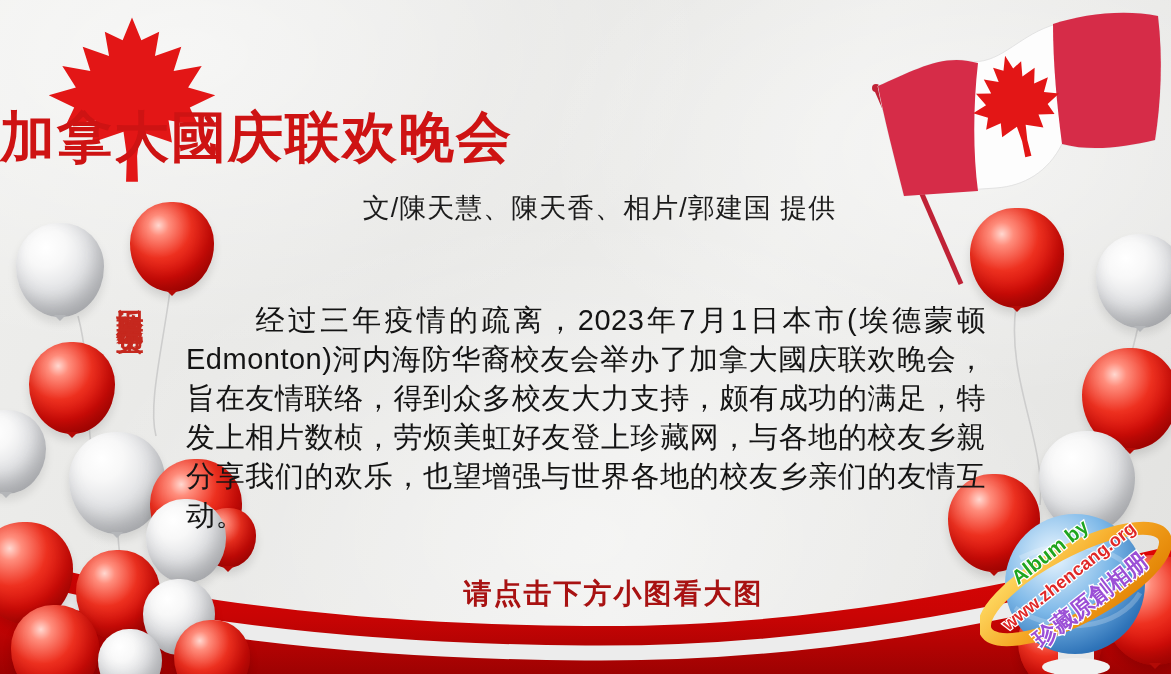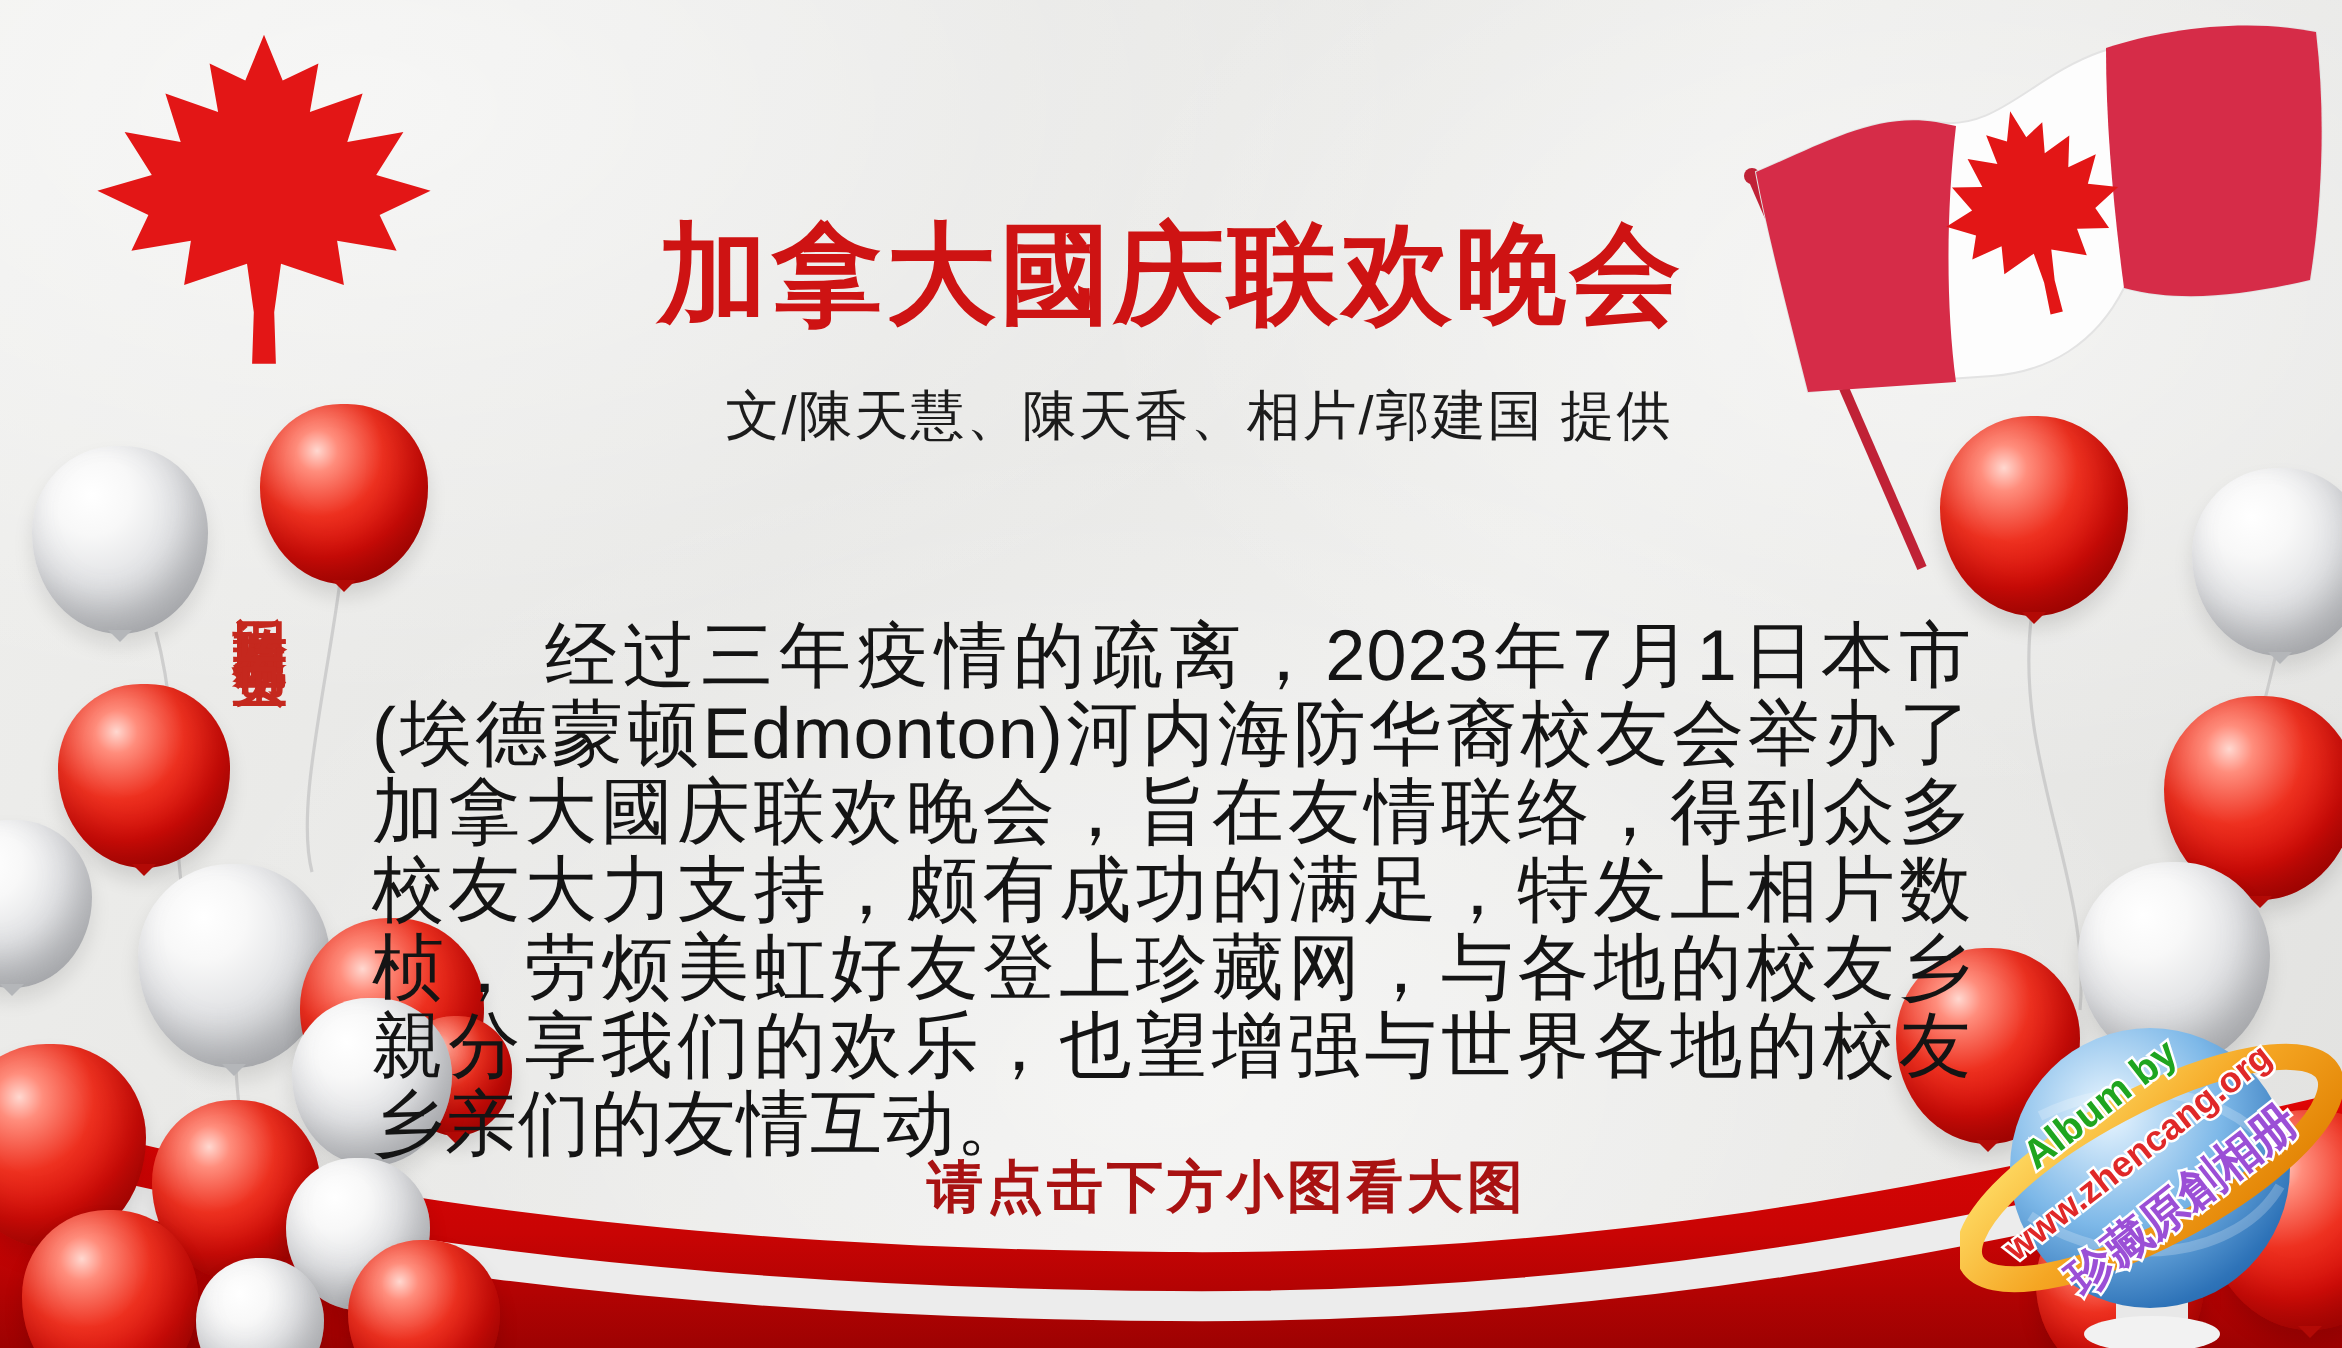--- a/index.html
+++ b/index.html
@@ -28,31 +28,31 @@
   .balloon.s{
     background:radial-gradient(circle at 34% 26%, #ffffff 0%, #f8f8f8 22%, #e3e4e6 48%, #c7c9cb 75%, #adafb2 96%);
     box-shadow:inset -7px -12px 18px rgba(100,100,106,.3), 0 6px 10px rgba(0,0,0,.1);
   }
   .balloon::after{content:"";position:absolute;left:50%;bottom:-10px;transform:translateX(-50%);
     border:6px solid transparent;}
   .balloon.r::after{border-top-color:#b30a06;}
   .balloon.s::after{border-top-color:#b4b6b9;}
   
   .title{
-    position:absolute;left:0;top:64px;width:100%;text-align:center;z-index:4;
+    position:absolute;left:0;top:64px;width:100%;z-index:4;
     font-size:55px;font-weight:900;letter-spacing:2px;color:var(--title-red);
   }
   .credit{
     position:absolute;left:0;top:190px;width:100%;text-align:center;z-index:4;
     font-size:27px;font-weight:500;letter-spacing:1px;color:var(--credit-text);
     transform:translateX(14px);
   }
   .article{
     position:absolute;left:186px;top:272px;width:800px;z-index:4;
-    font-size:36px;line-height:39px;color:var(--body-text);
+    font-size:29px;line-height:39px;color:var(--body-text);
     text-align:justify;text-indent:2.4em;letter-spacing:.5px;
   }
   .nav-vertical{
     position:absolute;left:112px;top:286px;z-index:4;cursor:pointer;text-decoration:none;
     writing-mode:vertical-rl;text-orientation:upright;
     font-size:27px;font-weight:700;letter-spacing:3px;color:var(--nav-red);
   }
   .caption{
     position:absolute;left:0;top:575px;width:100%;text-align:center;z-index:4;
     font-size:28px;font-weight:700;letter-spacing:2px;color:var(--caption-red);

